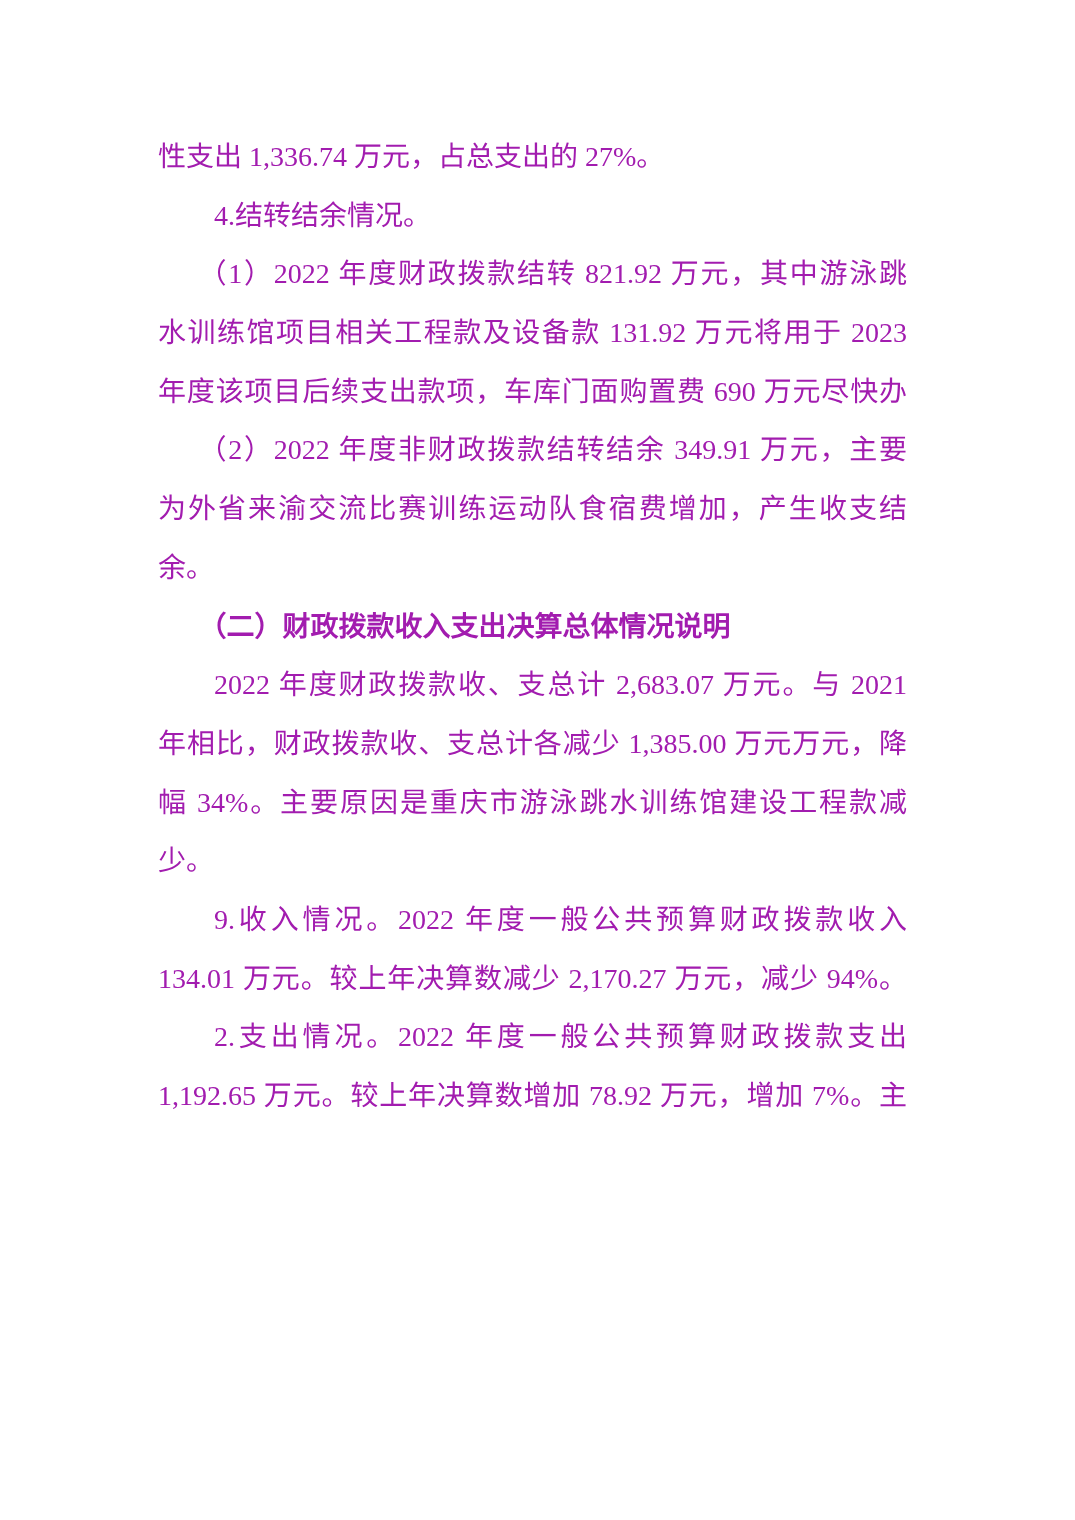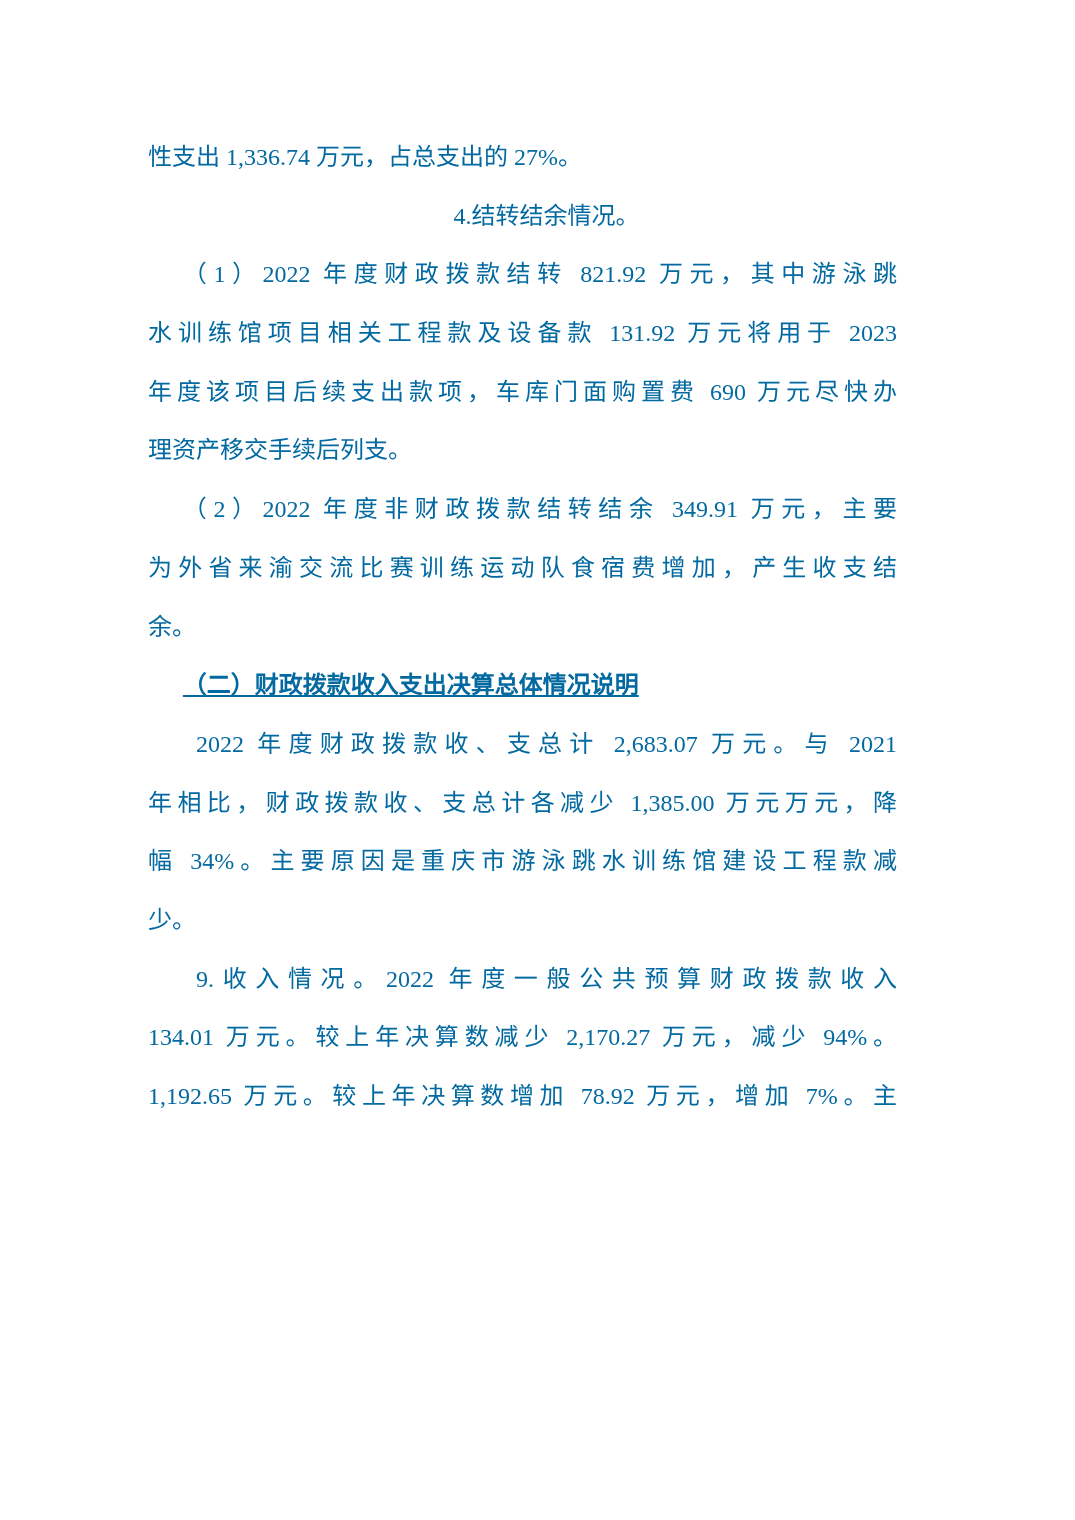--- a/index.html
+++ b/index.html
@@ -10,58 +10,58 @@
   .page {
     position: relative;
     width: 1075px;
     height: 1520px;
     background: #ffffff;
     overflow: hidden;
     font-family: "Liberation Serif", "DejaVu Serif", serif;
   }
   .textblock {
     position: absolute;
-    left: 148px;
+    left: 158px;
     top: 128px;
     width: 749px;
-    color: #0369a1;
-    font-size: 24px;
+    color: #a21caf;
+    font-size: 28px;
   }
   .line {
     height: 58.7px;
     line-height: 58.7px;
     overflow: hidden;
     text-align: left;
     white-space: nowrap;
   }
   .justify {
     white-space: normal;
     text-align: justify;
     text-align-last: justify;
   }
-  .indent { text-indent: 2em; text-align: center; }
+  .indent { text-indent: 2em; }
   .indent-paren { text-indent: 1.45em; }
-  .bold { font-weight: 700; text-decoration: underline; }
+  .bold { font-weight: 700; }
 </style>
 </head>
 <body>
 
 <div class="page">
   <div class="textblock">
     <div class="line">性支出 1,336.74 万元，占总支出的 27%。</div>
     <div class="line indent">4.结转结余情况。</div>
     <div class="line indent-paren justify">（1）2022 年度财政拨款结转 821.92 万元，其中游泳跳</div>
     <div class="line justify">水训练馆项目相关工程款及设备款 131.92 万元将用于 2023</div>
     <div class="line justify">年度该项目后续支出款项，车库门面购置费 690 万元尽快办</div>
-    <div class="line">理资产移交手续后列支。</div>
     <div class="line indent-paren justify">（2）2022 年度非财政拨款结转结余 349.91 万元，主要</div>
     <div class="line justify">为外省来渝交流比赛训练运动队食宿费增加，产生收支结</div>
     <div class="line">余。</div>
     <div class="line indent-paren bold">（二）财政拨款收入支出决算总体情况说明</div>
     <div class="line indent justify">2022 年度财政拨款收、支总计 2,683.07 万元。与 2021</div>
     <div class="line justify">年相比，财政拨款收、支总计各减少 1,385.00 万元万元，降</div>
     <div class="line justify">幅 34%。主要原因是重庆市游泳跳水训练馆建设工程款减</div>
     <div class="line">少。</div>
     <div class="line indent justify">9.收入情况。2022 年度一般公共预算财政拨款收入</div>
     <div class="line justify">134.01 万元。较上年决算数减少 2,170.27 万元，减少 94%。</div>
+    <div class="line indent justify">2.支出情况。2022 年度一般公共预算财政拨款支出</div>
     <div class="line justify">1,192.65 万元。较上年决算数增加 78.92 万元，增加 7%。主</div>
   </div>
 </div>
 
 </body></html>

